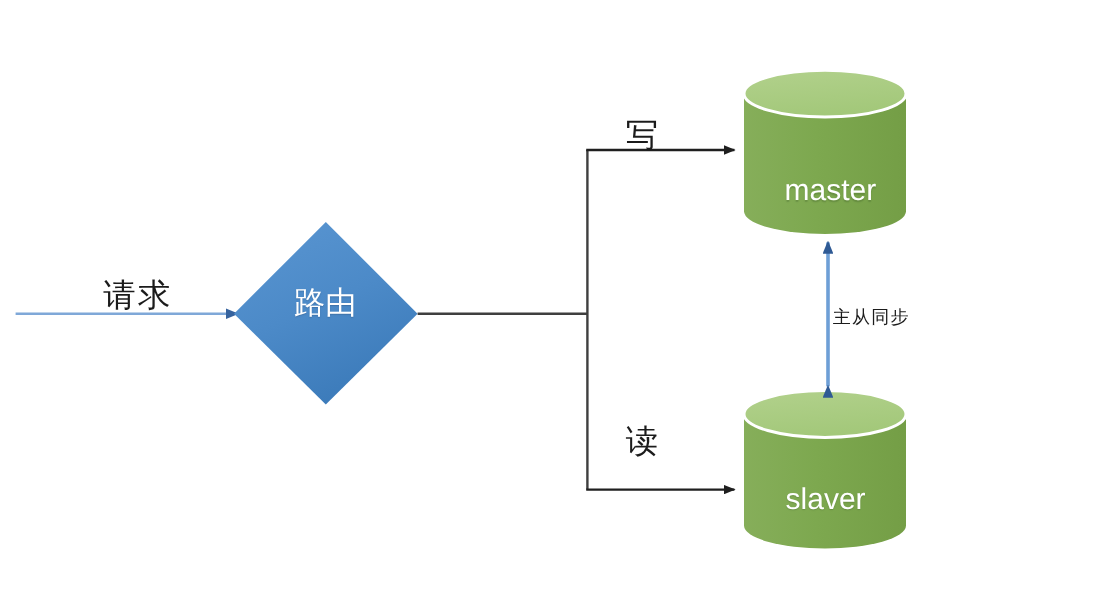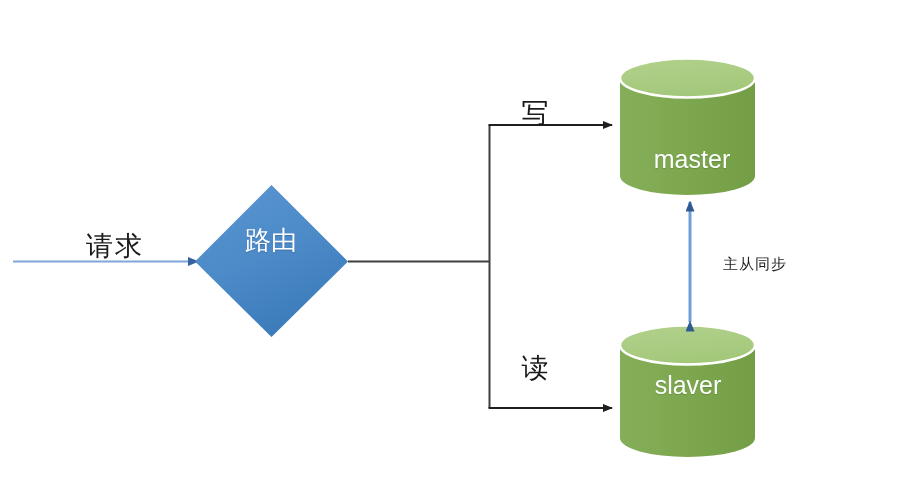--- a/index.html
+++ b/index.html
@@ -53,46 +53,46 @@
     width: 60px;
     font-size: 27px;
   }
   #label-read {
     left: 505px;
     top: 350px;
     width: 60px;
     font-size: 27px;
   }
   #label-sync {
-    left: 697px;
+    left: 681px;
     top: 255px;
     width: 90px;
     font-size: 15px;
     letter-spacing: 1px;
-    text-align: right;
+    text-align: center;
   }
   #label-router {
     left: 221px;
-    top: 219px;
+    top: 231px;
     width: 100px;
     font-size: 26px;
     line-height: 42px;
     text-shadow: 0 1px 1px rgba(40,70,110,0.35);
   }
   #label-master {
     left: 624px;
     top: 117px;
     width: 136px;
     font-size: 25px;
     text-shadow: 0 1px 1px rgba(60,90,40,0.30);
     margin-top: 28px;
   }
   #label-slaver {
     left: 620px;
-    top: 371px;
+    top: 402px;
     width: 136px;
     font-size: 25px;
     text-shadow: 0 1px 1px rgba(60,90,40,0.30);
   }
 </style>
 </head>
 <body>
 
 <div id="canvas">
 

